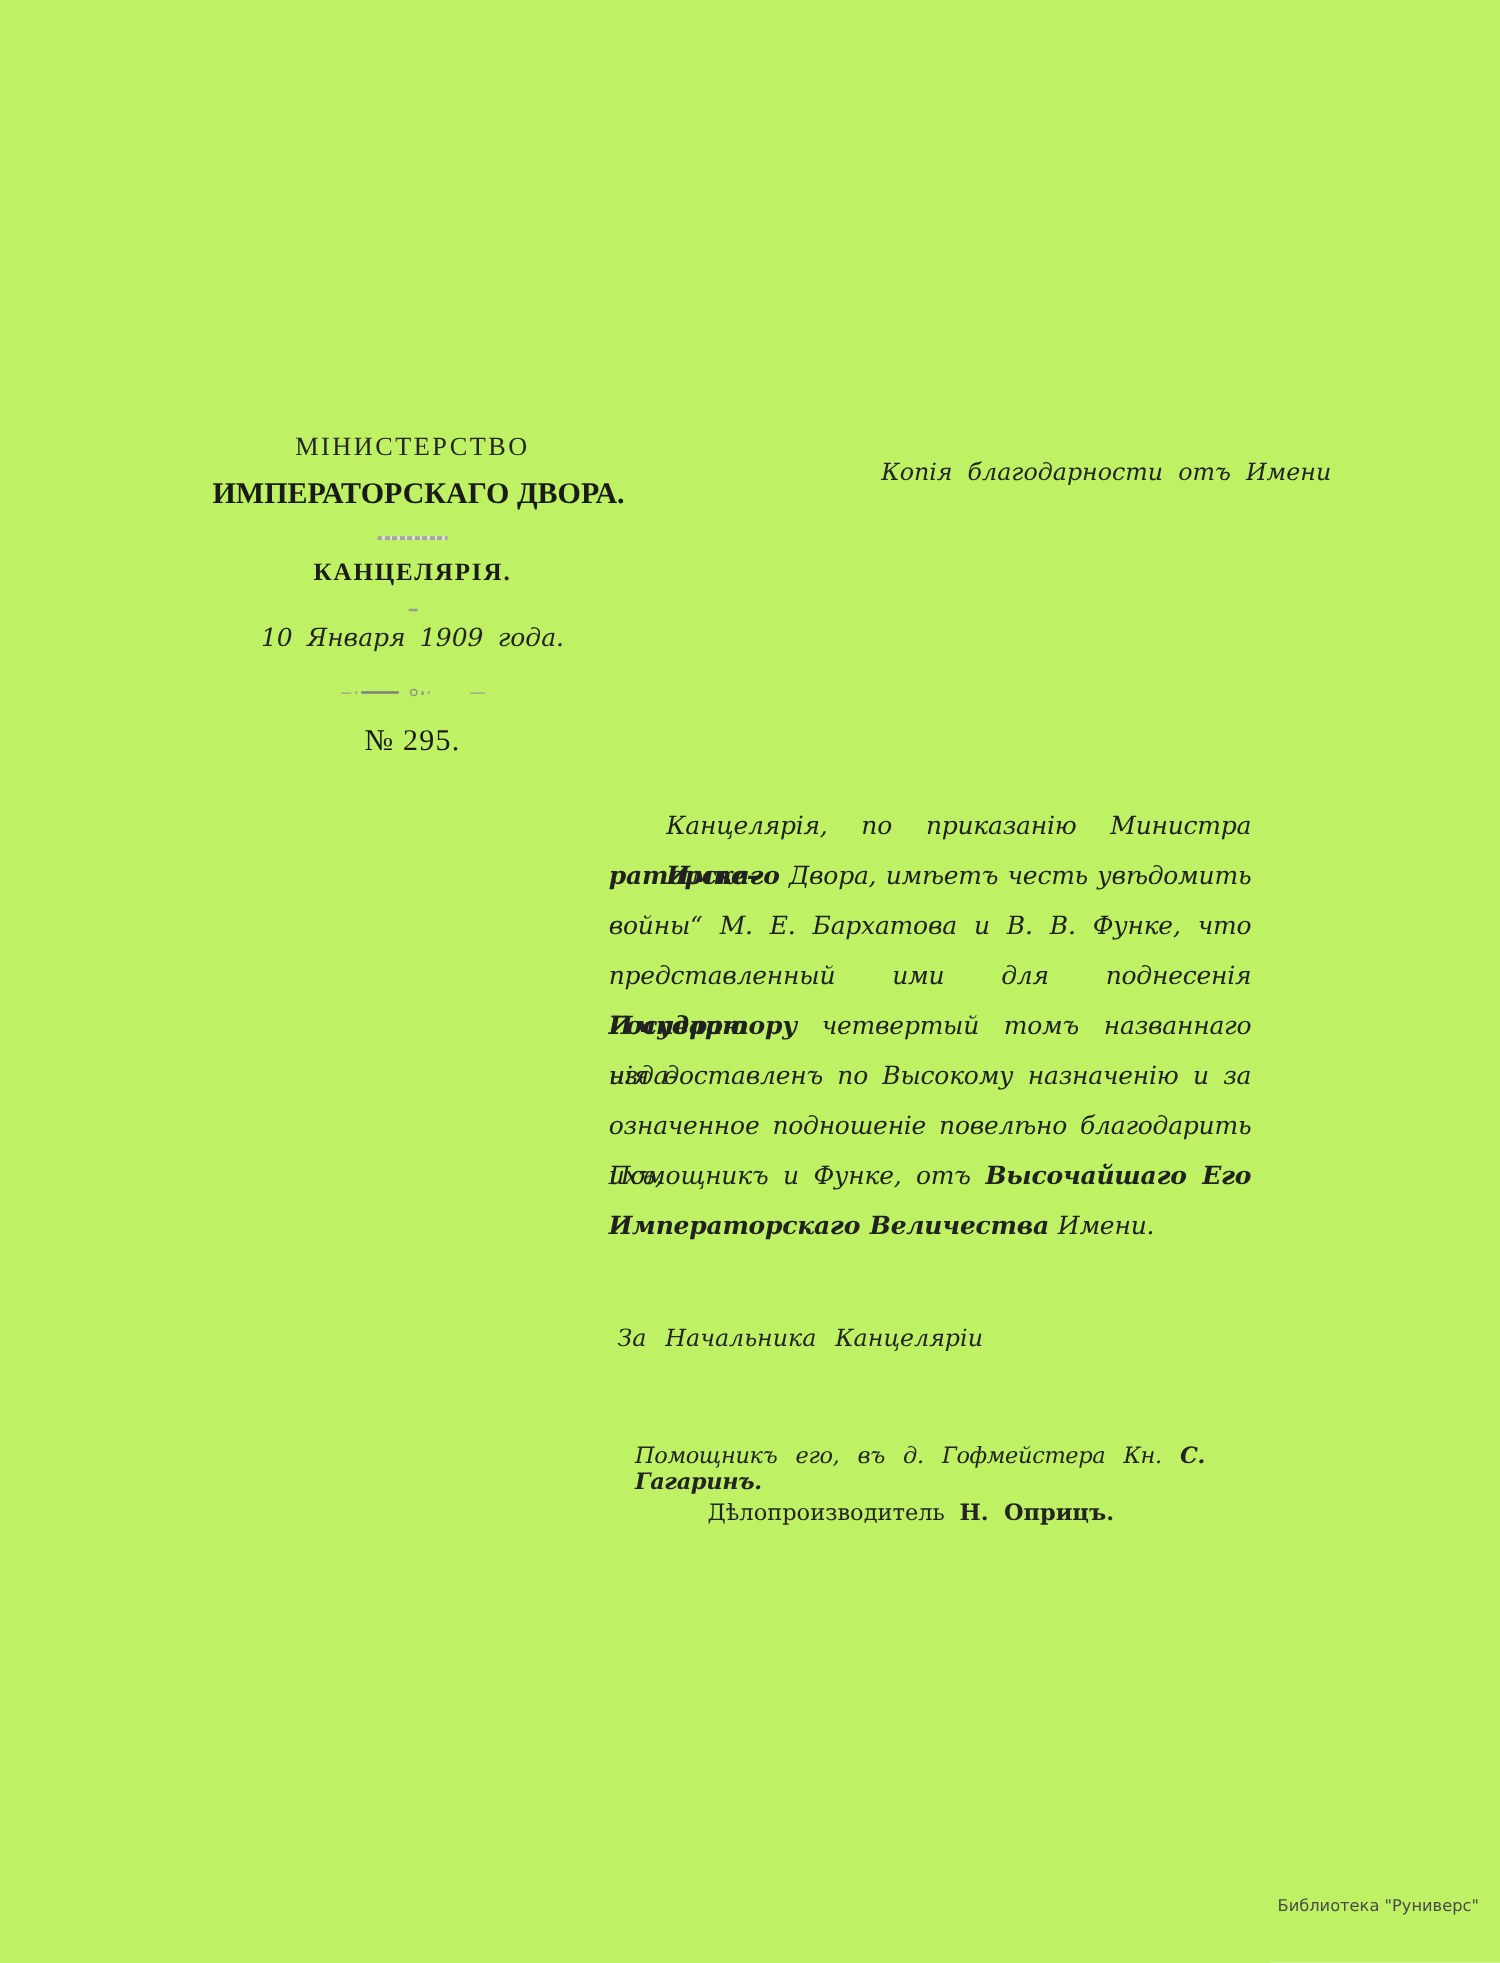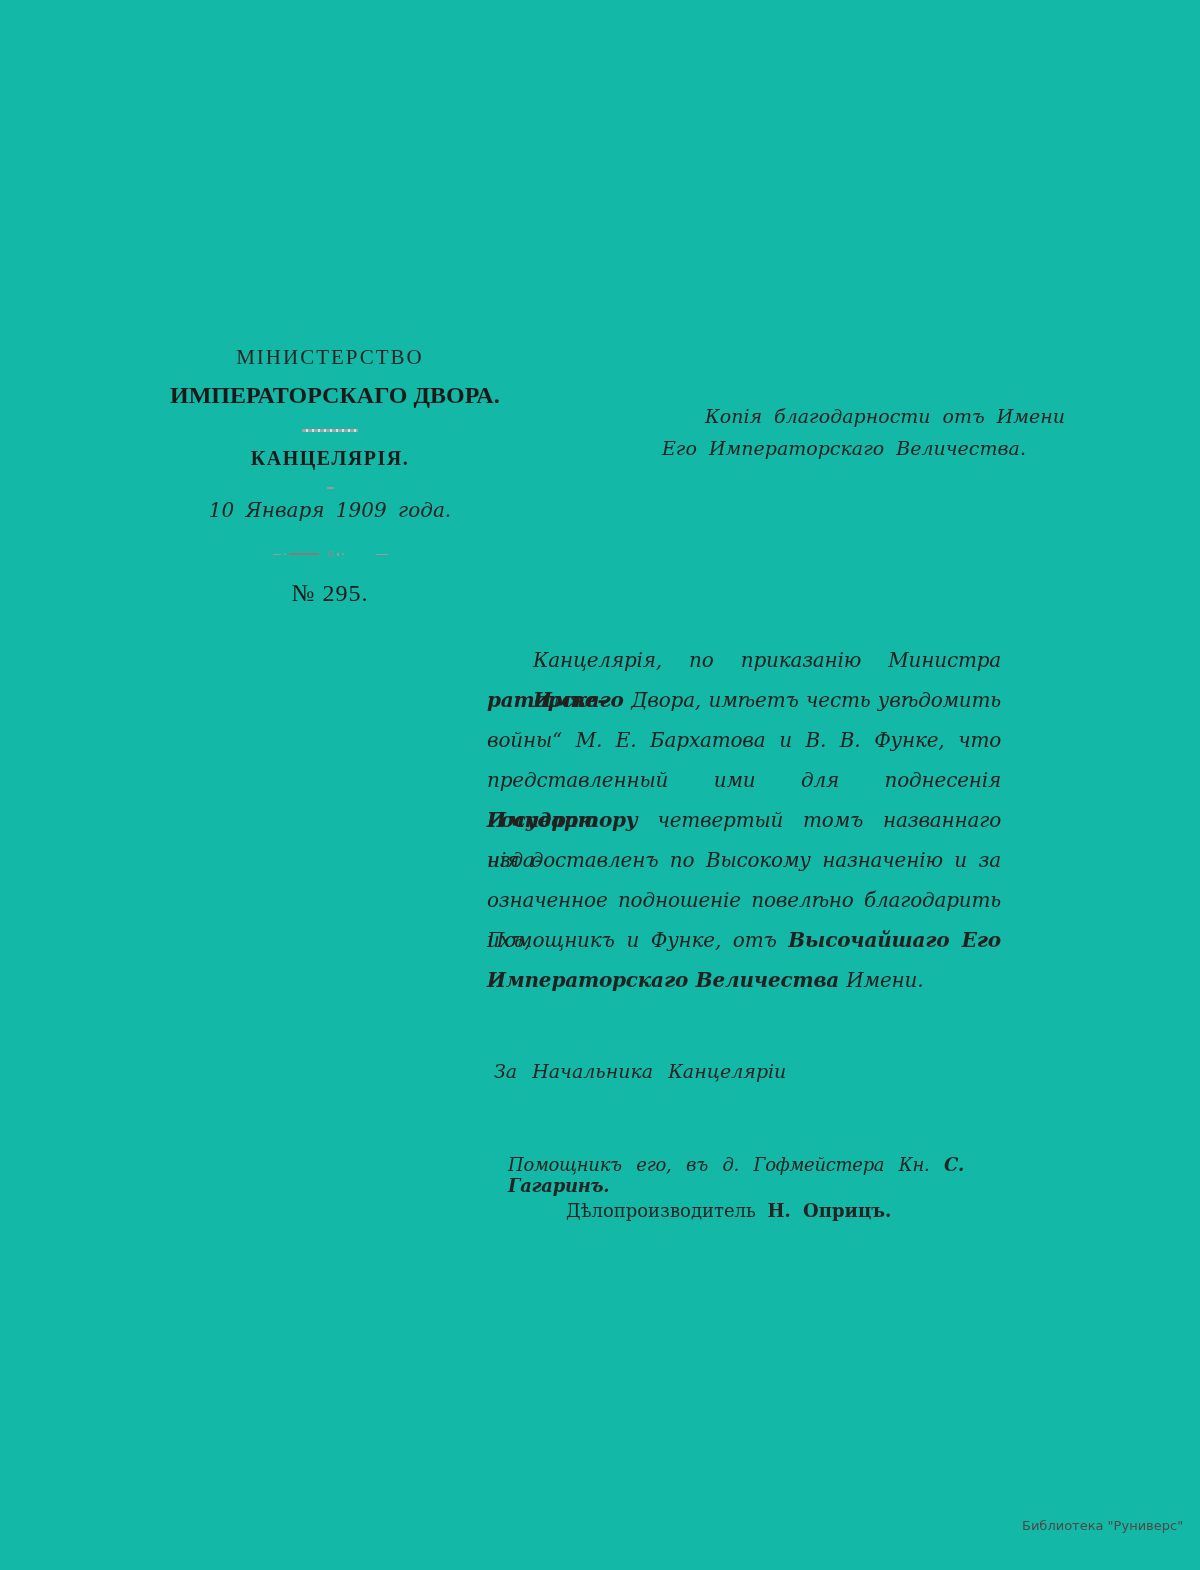--- a/index.html
+++ b/index.html
@@ -2,21 +2,21 @@
 <html><head>
 <meta charset="utf-8">
 <style>
   html,body{margin:0;padding:0;}
   body{
     width:1200px;height:1570px;position:relative;
     background:#ffffff;color:#1e1e1e;
     font-family:"DejaVu Serif",serif;
     overflow:hidden;
   }
-  .page{position:absolute;inset:0;background:#14b8a6;}
+  .page{position:absolute;inset:0;background:#bef264;}
 
   
   .letterhead{position:absolute;left:170px;top:345px;width:320px;text-align:center;}
   .lh1{font-family:"Liberation Serif",serif;font-size:21px;letter-spacing:2px;color:#262626;white-space:nowrap;}
   .lh2{font-family:"Liberation Serif",serif;font-weight:bold;font-size:24px;margin-top:12px;white-space:nowrap;color:#1a1a1a;}
   .squig{width:56px;height:3px;margin:20px auto 0;background:repeating-linear-gradient(90deg,#a3a3a3 0 4px,#dedede 4px 6px);}
   .office{font-family:"Liberation Serif",serif;font-weight:bold;font-size:20px;letter-spacing:1.5px;margin-top:15px;color:#1a1a1a;}
   .tinydash{width:7px;height:2px;background:#9a9a9a;margin:17px auto 0;}
   .lh-date{font-style:italic;font-size:20px;margin-top:9px;word-spacing:5px;white-space:nowrap;color:#242424;}
   .flourish{margin-top:28px;height:8px;display:flex;align-items:center;justify-content:center;gap:3px;}
@@ -24,21 +24,21 @@
   .f-d1{width:8px;height:1px;}
   .f-dot{width:2px;height:2px;border-radius:50%;}
   .f-l1{width:30px;height:2px;background:#7e7e7e;}
   .f-ring{display:inline-block;width:4px;height:4px;border:1px solid #8d8d8d;border-radius:50%;margin-left:6px;}
   .f-t{width:2px;height:3px;}
   .f-sp{width:26px;height:1px;background:transparent;}
   .f-d2{width:12px;height:1px;}
   .number{font-family:"Liberation Serif",serif;font-size:24px;margin-top:22px;letter-spacing:1px;color:#1a1a1a;}
 
   
-  .annotation{position:absolute;left:662px;top:362px;font-style:italic;font-size:19px;line-height:32px;word-spacing:6px;white-space:nowrap;color:#242424;margin-top:38px;}
+  .annotation{position:absolute;left:662px;top:362px;font-style:italic;font-size:19px;line-height:32px;word-spacing:6px;white-space:nowrap;color:#242424;}
   .annotation .a1{padding-left:43px;}
 
   
   .bodytext{position:absolute;left:487px;top:640px;width:514px;font-style:italic;font-size:20px;color:#212121;letter-spacing:-0.2px;}
   .bodytext .line{line-height:40px;height:40px;text-align:justify;text-align-last:justify;word-spacing:1px;}
   .bodytext .line:first-child{padding-left:46px;box-sizing:border-box;}
   .bodytext .line:last-child{text-align-last:left;}
   .b{font-weight:bold;}
 
   
@@ -69,21 +69,20 @@
         <span class="f-seg f-t"></span>
         <span class="f-seg f-dot"></span>
         <span class="f-sp"></span>
         <span class="f-seg f-d2"></span>
     </div>
     <div class="number">№ 295.</div>
   </header>
 
   <div class="annotation">
     <div class="a1">Копія благодарности отъ Имени</div>
-    <div class="a2">Его Императорскаго Величества.</div>
   </div>
 
   <main class="bodytext">
       <div class="line"><span>Канцелярія, по приказанію Министра </span><span class="b">Импе-</span></div>
       <div class="line"><span class="b">раторскаго</span><span> Двора, имѣетъ честь увѣдомить</span></div>
       <div class="line"><span>войны“ М. Е. Бархатова и В. В. Функе, что</span></div>
       <div class="line"><span>представленный ими для поднесенія </span><span class="b">Государю</span></div>
       <div class="line"><span class="b">Императору</span><span> четвертый томъ названнаго изда-</span></div>
       <div class="line"><span>нія доставленъ по Высокому назначенію и за</span></div>
       <div class="line"><span>означенное подношеніе повелѣно благодарить ихъ,</span></div>

